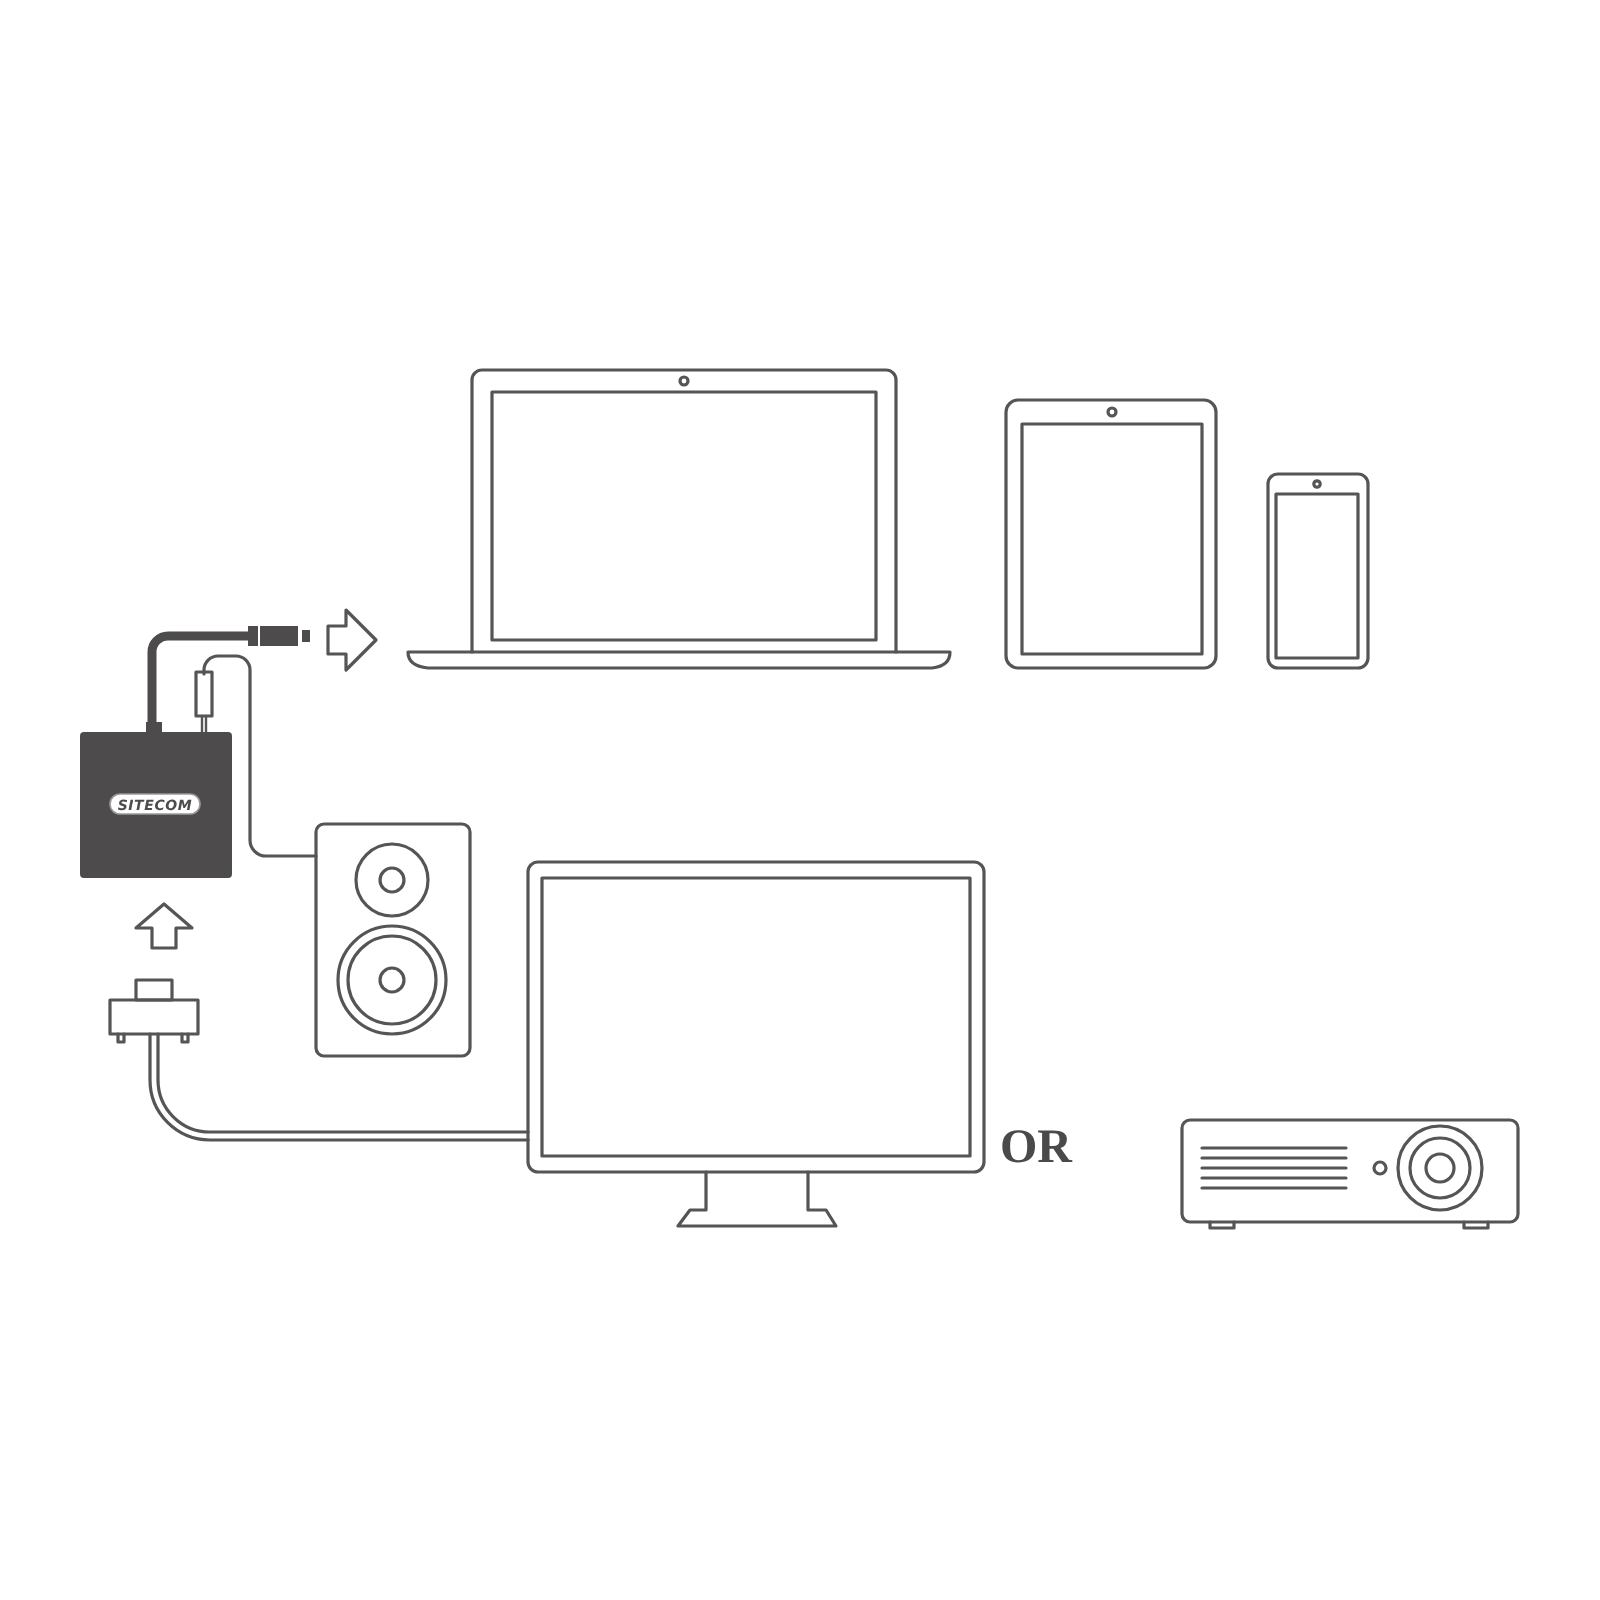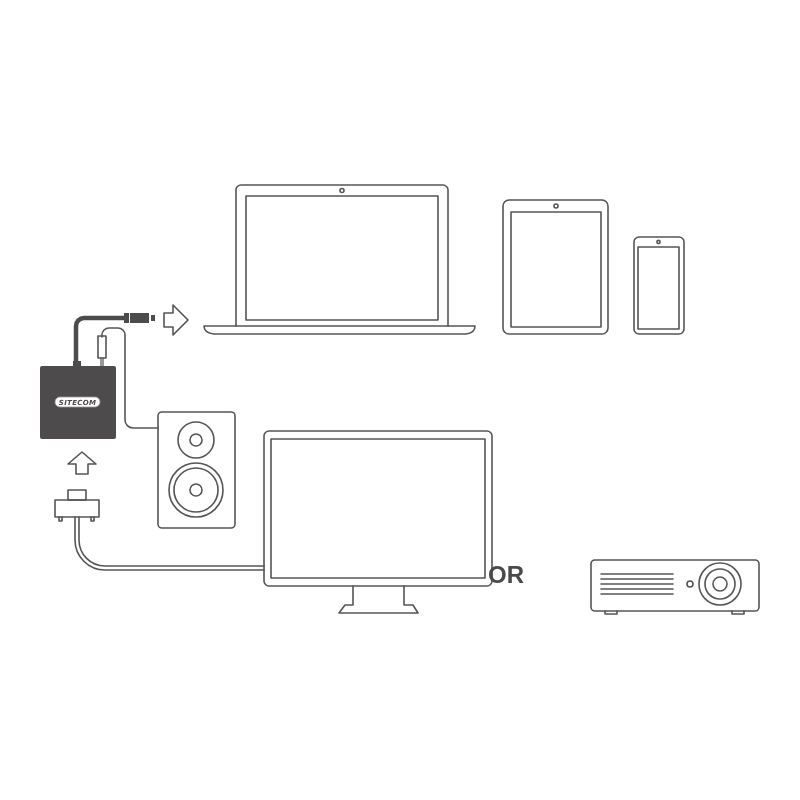--- a/index.html
+++ b/index.html
@@ -1,20 +1,20 @@
 <!DOCTYPE html>
 <html><head>
   <meta charset="utf-8">
   <style>
     html, body { margin: 0; padding: 0; background: #ffffff; }
     body { width: 800px; height: 800px; position: relative; overflow: hidden; }
     svg { position: absolute; left: 0; top: 0; }
     .or-label {
-      position: absolute; left: 488px; top: 561px;
-      font-family: Liberation Sans, sans-serif; font-weight: bold;
+      position: absolute; left: 500px; top: 561px;
+      font-family: Liberation Serif, serif; font-weight: bold;
       font-size: 24px; color: #4a4a4a; letter-spacing: 0px;
     }
     .brand {
       font-family: "DejaVu Sans", sans-serif; font-weight: bold; font-style: italic;
       font-size: 7px; fill: #4d4b4b; letter-spacing: 0.3px;
     }
   </style>
 </head>
 <body>
 

